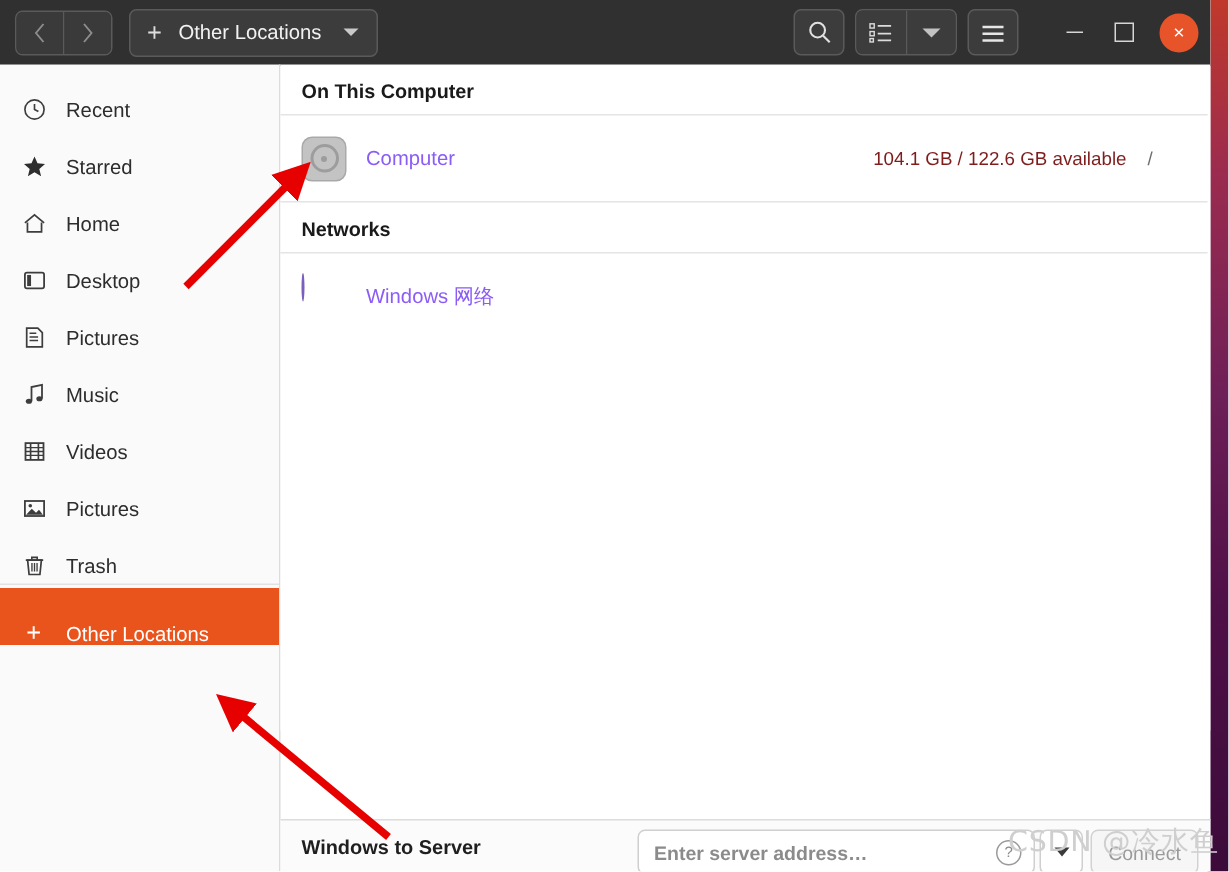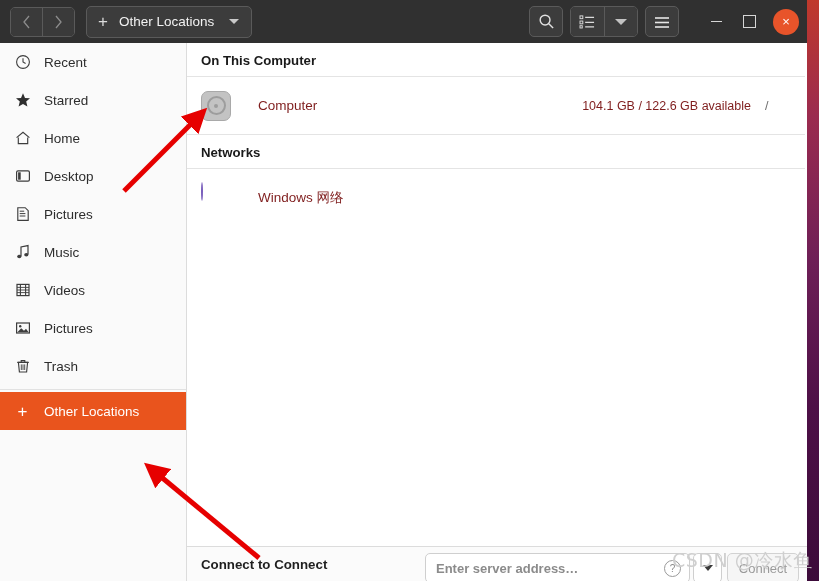--- a/index.html
+++ b/index.html
@@ -68,40 +68,40 @@
     display:flex;align-items:center;justify-content:center;color:#fff;font-size:13px;
     margin-left:4px;
   }
 
   
   .sidebar{
     position:absolute;left:0;top:43px;width:186px;height:538px;
     background:#fafafa;border-right:1px solid #dcdcdc;
   }
   .sb-item{
-    display:flex;align-items:center;height:38px;padding-left:14px;gap:13px;
+    display:flex;align-items:flex-end;height:38px;padding-left:14px;gap:13px;
     color:#2d2d2d;font-size:13.5px;
   }
   .sb-item .ic{width:17px;height:17px;display:flex;align-items:center;justify-content:center;flex:none;}
   .sb-sep{height:1px;background:#e2e2e2;margin:4px 0 2px 0;}
   .sb-item.active{background:#e9541d;color:#ffffff;}
   .sb-item .plusic{color:#ffffff;font-size:17px;line-height:1;font-weight:300;}
 
   
   .main{
     position:absolute;left:187px;top:43px;width:620px;height:444px;background:#ffffff;
   }
   .sec-head{
     font-size:13.2px;font-weight:bold;color:#1a1a1a;
     padding:10px 0 8px 14px;
   }
   .rowsep{height:1px;background:#e4e4e4;margin-left:0;width:618px;}
   .row{display:flex;align-items:center;height:57px;padding-left:14px;}
   .row .icon{width:30px;height:30px;flex:none;}
-  .row .name{font-size:13.5px;color:#7f1d1d;margin-left:27px;}
+  .row .name{font-size:13.5px;color:#8b5cf6;margin-left:13px;}
   .row .meta{margin-left:auto;font-size:12.5px;color:#7f1d1d;white-space:nowrap;}
   .row .mount{width:42px;text-align:left;font-size:12.5px;color:#6e6e6e;padding-left:14px;}
 
   
   .disc{
     width:28px;height:28px;border-radius:7px;background:#c3c3c3;
     border:1px solid #a9a9a9;display:flex;align-items:center;justify-content:center;
   }
   .disc .ring{width:15px;height:15px;border-radius:50%;border:2px solid #9d9d9d;
     display:flex;align-items:center;justify-content:center;}
@@ -397,21 +397,21 @@
               </g>
             </svg>
           </span>
         </span>
         <span class="name">Windows 网络</span>
       </div>
 
     </div>
 
     <div class="connectbar">
-      <span class="cb-label">Connect to Connect</span>
+      <span class="cb-label">Windows to Server</span>
 
       <div class="cb-entry">
         <span class="ph">Enter server address…</span>
         <span class="helpic">?</span>
       </div>
 
       <div class="cb-drop">
         <span class="dc"></span>
       </div>
 

